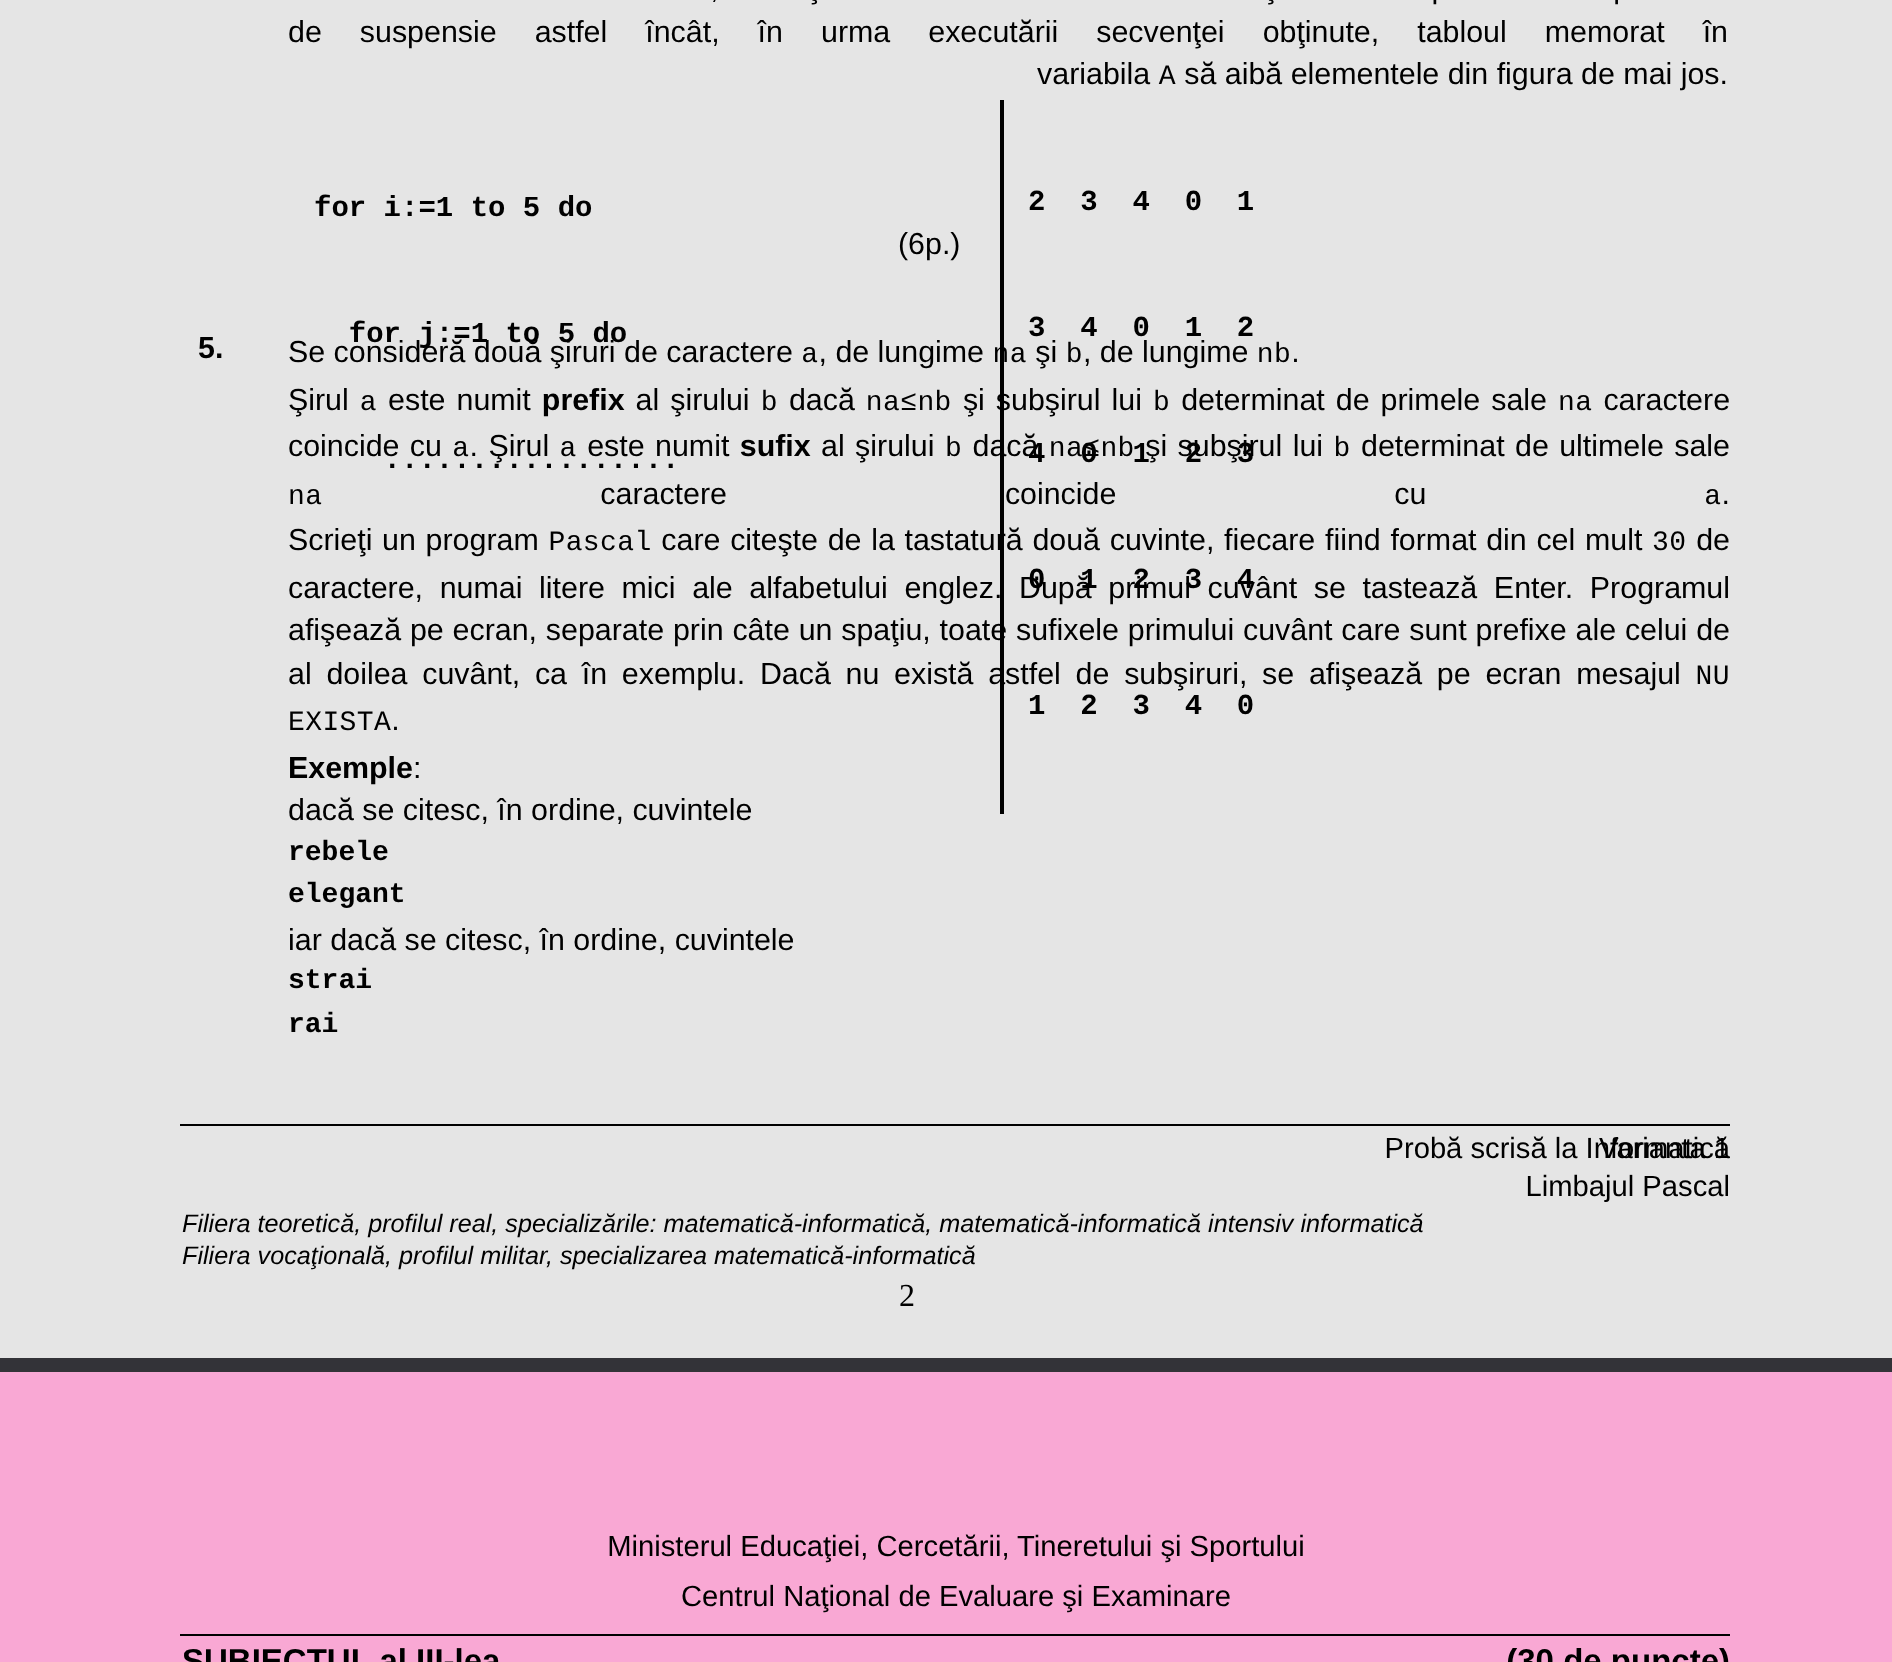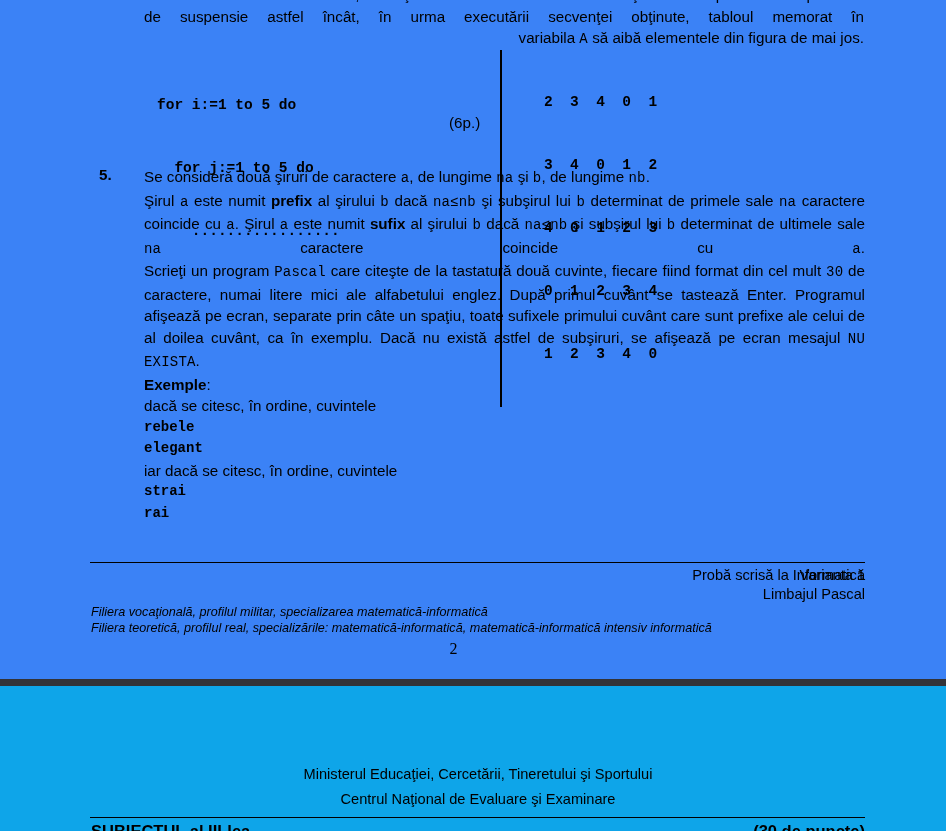--- a/index.html
+++ b/index.html
@@ -27,21 +27,21 @@
     height: 679px;
     background: #2b2b30;
   }
 
   
   .page-upper {
     position: absolute;
     left: 0; top: 0;
     width: 946px;
     height: 679px;
-    background: #3b82f6;
+    background: #e5e5e5;
   }
 
   .body-text {
     font-family: "Liberation Sans", sans-serif;
     font-size: 15.2px;
     line-height: 21.5px;
     color: #000;
   }
   .mono {
     font-family: "Liberation Mono", monospace;
@@ -81,21 +81,20 @@
     font-family: "Liberation Sans", sans-serif;
     text-align: center;
   }
 
   .matrix-wrap {
     position: absolute;
     left: 500px;
     top: 50px;
     display: flex;
     align-items: stretch;
-    gap: 30px;
   }
   .matrix-bar {
     width: 2px;
     background: #000;
     margin-right: 12px;
   }
   .matrix-rows {
     font-family: "Liberation Mono", monospace;
     font-size: 14.5px;
     line-height: 21px;
@@ -185,21 +184,21 @@
     background: #333338;
   }
 
   
   .page-lower {
     position: absolute;
     left: 0;
     top: 686px;
     width: 946px;
     height: 145px;
-    background: #0ea5e9;
+    background: #f9a8d4;
   }
   .ministry {
     position: absolute;
     left: 91px;
     top: 76px;
     width: 774px;
     text-align: center;
     font-size: 14.6px;
     line-height: 25px;
   }
@@ -279,22 +278,22 @@
     <p class="p-left code-line">rai</p>
   </div>
 
   <div class="footer-rule"></div>
   <div class="footer">
     <div class="line1">
       <span>Probă scrisă la Informatică</span>
       <span class="varianta">Varianta 1</span>
     </div>
     <div class="line2">Limbajul Pascal</div>
+    <div class="filiera">Filiera teoretică, profilul real, specializările: matematică-informatică, matematică-informatică intensiv informatică</div>
     <div class="filiera">Filiera vocaţională, profilul militar, specializarea matematică-informatică</div>
-    <div class="filiera">Filiera teoretică, profilul real, specializările: matematică-informatică, matematică-informatică intensiv informatică</div>
     <div class="pageno">2</div>
   </div>
 </div>
 
 <div class="page-gap"></div>
 
 <div class="page-lower">
   <div class="ministry">
     <div>Ministerul Educaţiei, Cercetării, Tineretului şi Sportului</div>
     <div>Centrul Naţional de Evaluare şi Examinare</div>

